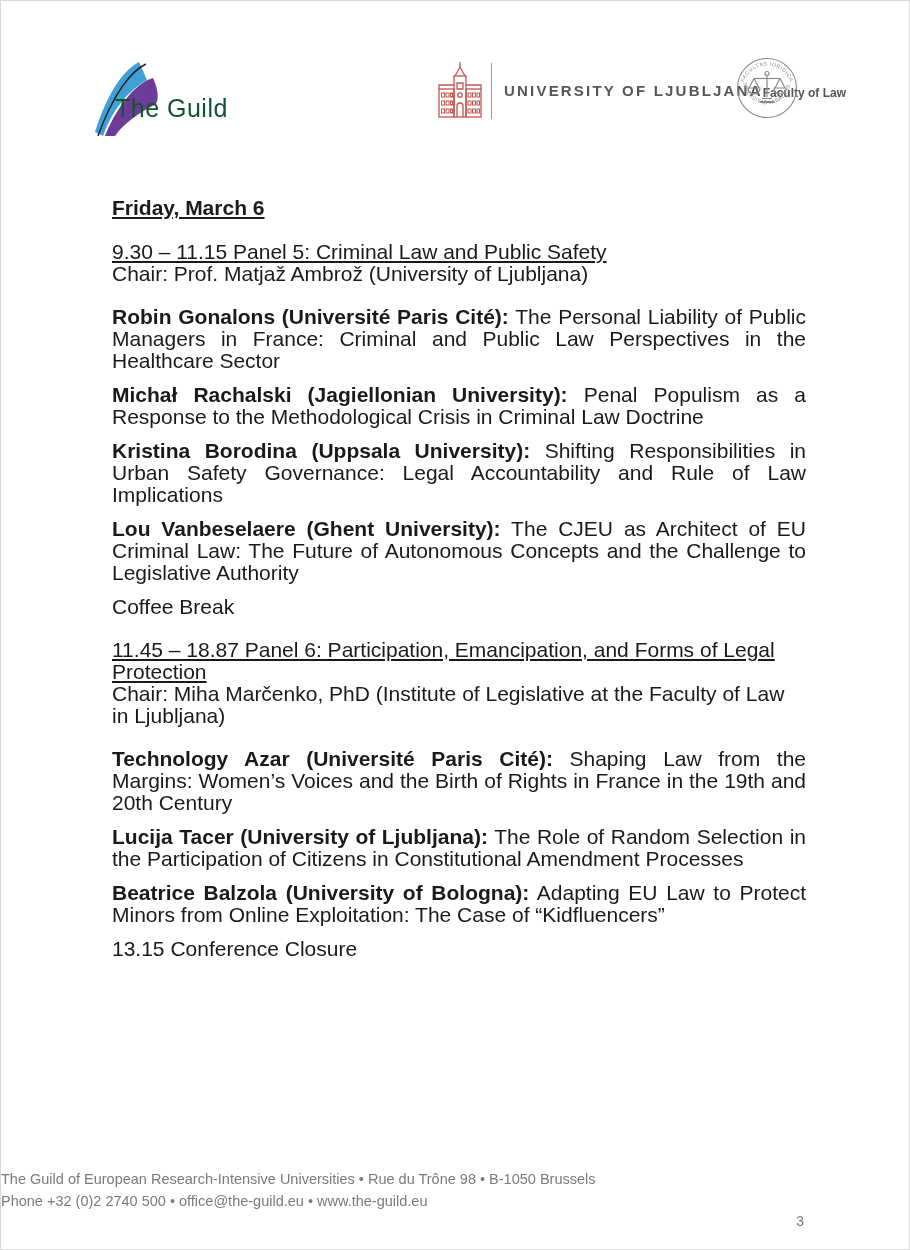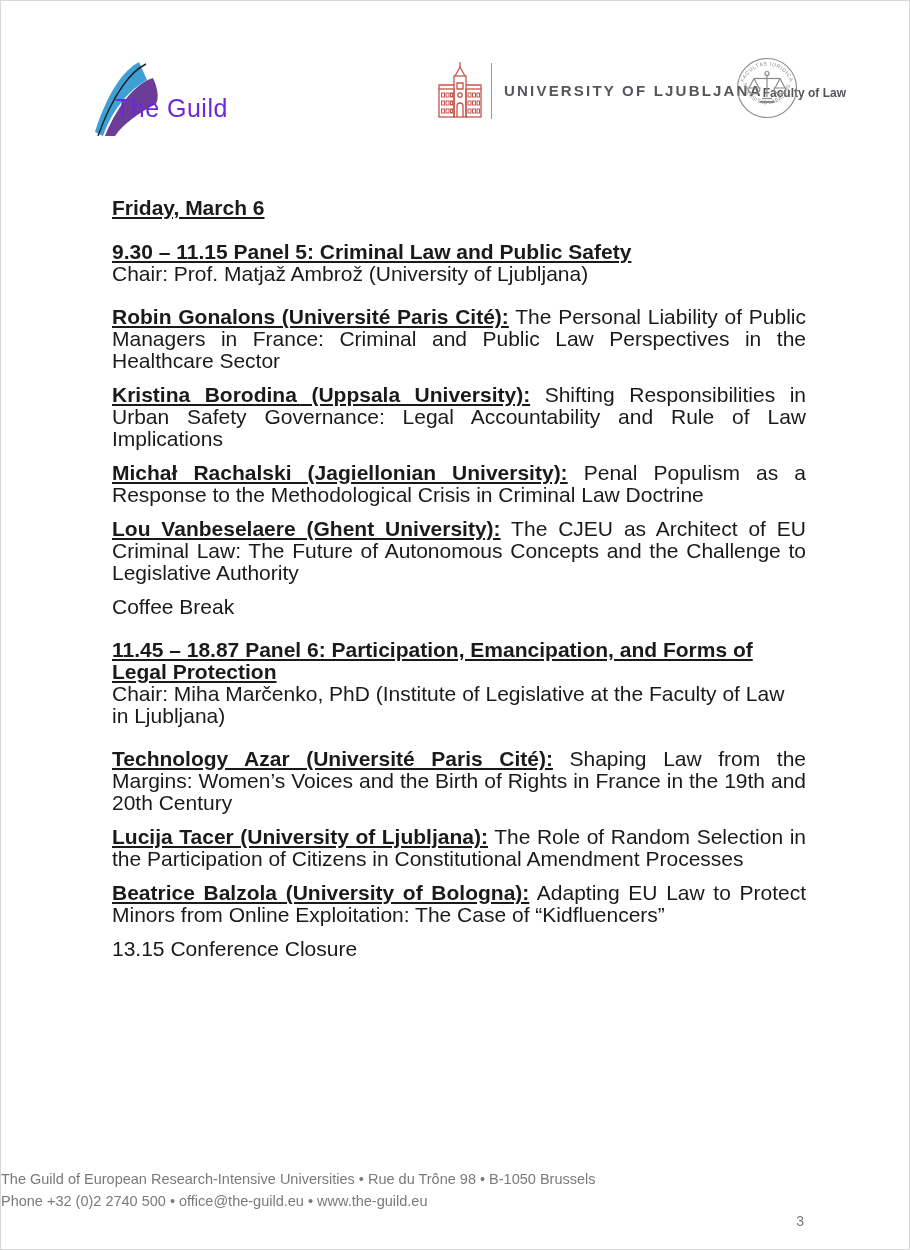--- a/index.html
+++ b/index.html
@@ -13,41 +13,41 @@
     font-family: "Liberation Sans", sans-serif;
     color: #1a1a1a;
     overflow: hidden;
   }
 
   
   .guild-logo { position: absolute; left: 88px; top: 57px; width: 190px; height: 84px; }
   .guild-logo svg { position: absolute; left: 0; top: 0; }
   .guild-wordmark {
     position: absolute; left: 26px; top: 36px;
-    font-size: 25px; letter-spacing: 0.5px; color: #6d28d9; white-space: nowrap;
+    font-size: 25px; letter-spacing: 0.5px; color: #14532d; white-space: nowrap;
   }
 
   .ul-logo { position: absolute; left: 437px; top: 60px; display: flex; align-items: center; }
   .ul-divider { width: 1px; height: 56px; background: #9a9a9a; margin: 0 12px 0 9px; }
   .ul-text { display: flex; flex-direction: row; justify-content: center; }
   .ul-name {
     font-weight: bold; font-size: 15px; letter-spacing: 2.2px;
     color: #55565a; white-space: nowrap;
   }
   .ul-faculty { font-weight: bold; font-size: 12px; color: #55565a; margin-top: 4px; }
 
   .seal { position: absolute; left: 734px; top: 55px; }
 
   
   .content { position: absolute; left: 111px; top: 196px; width: 694px; font-size: 21px; line-height: 22px; }
   .day-heading { font-weight: bold; text-decoration: underline; margin: 0 0 22px 0; }
-  .panel-heading { font-weight: bold; text-decoration: underline; margin: 0; }
+  .panel-heading { font-weight: normal; text-decoration: underline; margin: 0; }
   .chair-line { margin: 0 0 21px 0; }
   .talk { margin: 0 0 12px 0; text-align: justify; }
-  .talk .speaker { font-weight: bold; text-decoration: underline; }
+  .talk .speaker { font-weight: bold; }
   .interlude { margin: 10px 0 21px 0; }
   .closure { margin: 10px 0 14px 0; }
 
   
   .footer {
     position: absolute; left: 0; top: 1167px; width: 100%;
     text-align: left; color: #7a7a7a; font-size: 14.5px; line-height: 22px;
   }
   .page-number {
     position: absolute; right: 105px; top: 1212px;
@@ -136,22 +136,22 @@
   </div>
 
   <div class="content">
 
     <p class="day-heading">Friday, March 6</p>
 
     <p class="panel-heading">9.30 – 11.15 Panel 5: Criminal Law and Public Safety</p>
     <p class="chair-line">Chair: Prof. Matjaž Ambrož (University of Ljubljana)</p>
 
     <p class="talk"><span class="speaker">Robin Gonalons (Université Paris Cité):</span><span> The Personal Liability of Public Managers in France: Criminal and Public Law Perspectives in the Healthcare Sector</span></p>
+    <p class="talk"><span class="speaker">Michał Rachalski (Jagiellonian University):</span><span> Penal Populism as a Response to the Methodological Crisis in Criminal Law Doctrine</span></p>
     <p class="talk"><span class="speaker">Kristina Borodina (Uppsala University):</span><span> Shifting Responsibilities in Urban Safety Governance: Legal Accountability and Rule of Law Implications</span></p>
-    <p class="talk"><span class="speaker">Michał Rachalski (Jagiellonian University):</span><span> Penal Populism as a Response to the Methodological Crisis in Criminal Law Doctrine</span></p>
     <p class="talk"><span class="speaker">Lou Vanbeselaere (Ghent University):</span><span> The CJEU as Architect of EU Criminal Law: The Future of Autonomous Concepts and the Challenge to Legislative Authority</span></p>
 
     <p class="interlude">Coffee Break</p>
 
     <p class="panel-heading">11.45 – 18.87 Panel 6: Participation, Emancipation, and Forms of Legal Protection</p>
     <p class="chair-line">Chair: Miha Marčenko, PhD (Institute of Legislative at the Faculty of Law in Ljubljana)</p>
 
     <p class="talk"><span class="speaker">Technology Azar (Université Paris Cité):</span><span> Shaping Law from the Margins: Women’s Voices and the Birth of Rights in France in the 19th and 20th Century</span></p>
     <p class="talk"><span class="speaker">Lucija Tacer (University of Ljubljana):</span><span> The Role of Random Selection in the Participation of Citizens in Constitutional Amendment Processes</span></p>
     <p class="talk"><span class="speaker">Beatrice Balzola (University of Bologna):</span><span> Adapting EU Law to Protect Minors from Online Exploitation: The Case of “Kidfluencers”</span></p>

